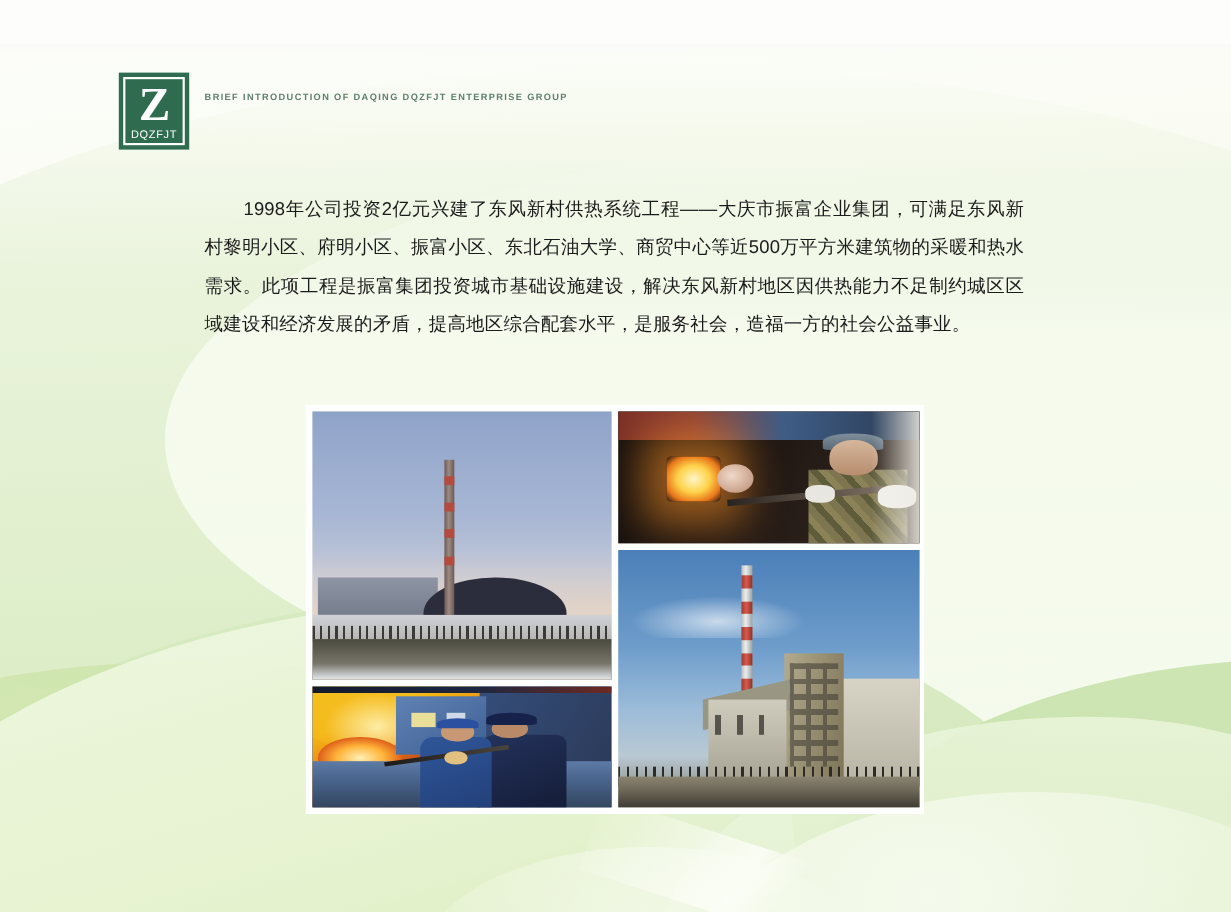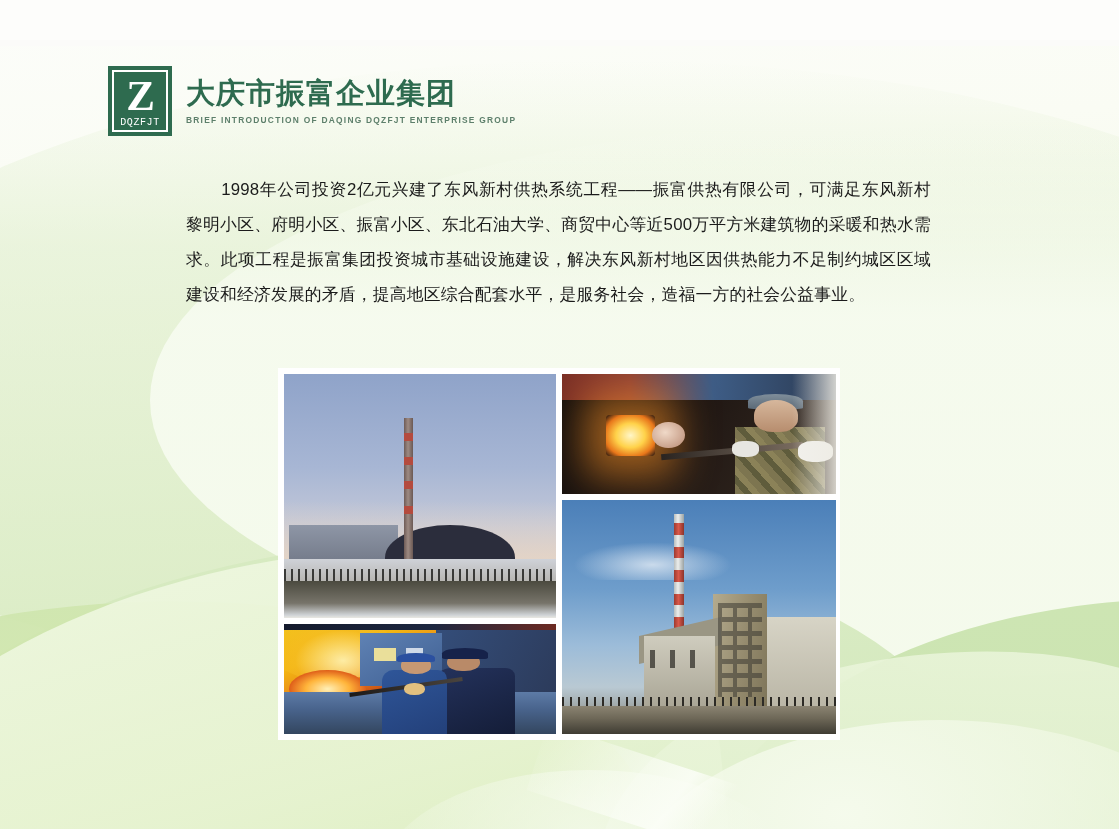--- a/index.html
+++ b/index.html
@@ -132,21 +132,21 @@
   .logo-z {
     color: #ffffff;
     font-family: "Liberation Serif", "DejaVu Serif", serif;
     font-weight: 700;
     font-size: 43px;
     line-height: 0.96;
     letter-spacing: -1px;
   }
   .logo-abbr {
     color: #ffffff;
-    font-family: Liberation Mono, monospace;
+    font-family: Liberation Sans, sans-serif;
     font-size: 10px;
     letter-spacing: 0.6px;
     margin-top: 1px;
     text-align: center;
   }
   .brand-block { padding-top: 12px; }
   .brand-cn {
     color: #2e6b4f;
     font-size: 29px;
     font-weight: 700;
@@ -321,26 +321,25 @@
   <div class="bg-layer bg-topband2"></div>
 
   <div class="header">
     <div class="logo-mark">
       <div class="logo-inner">
         <div class="logo-z">Z</div>
         <div class="logo-abbr">DQZFJT</div>
       </div>
     </div>
     <div class="brand-block">
-      <div class="brand-cn">大庆市振富企业集团</div>
       <div class="brand-en">BRIEF INTRODUCTION OF DAQING DQZFJT ENTERPRISE GROUP</div>
     </div>
   </div>
 
-  <div class="body-copy">1998年公司投资2亿元兴建了东风新村供热系统工程——振富供热有限公司，可满足东风新村黎明小区、府明小区、振富小区、东北石油大学、商贸中心等近500万平方米建筑物的采暖和热水需求。此项工程是振富集团投资城市基础设施建设，解决东风新村地区因供热能力不足制约城区区域建设和经济发展的矛盾，提高地区综合配套水平，是服务社会，造福一方的社会公益事业。</div>
+  <div class="body-copy">1998年公司投资2亿元兴建了东风新村供热系统工程——大庆市振富企业集团，可满足东风新村黎明小区、府明小区、振富小区、东北石油大学、商贸中心等近500万平方米建筑物的采暖和热水需求。此项工程是振富集团投资城市基础设施建设，解决东风新村地区因供热能力不足制约城区区域建设和经济发展的矛盾，提高地区综合配套水平，是服务社会，造福一方的社会公益事业。</div>
 
   <div class="collage">
 
     <div class="col col-left">
 
       <div class="photo p1">
         <div class="sky-glow"></div>
         <div class="bldg"></div>
         <div class="dome"></div>
         <div class="stack"></div>

